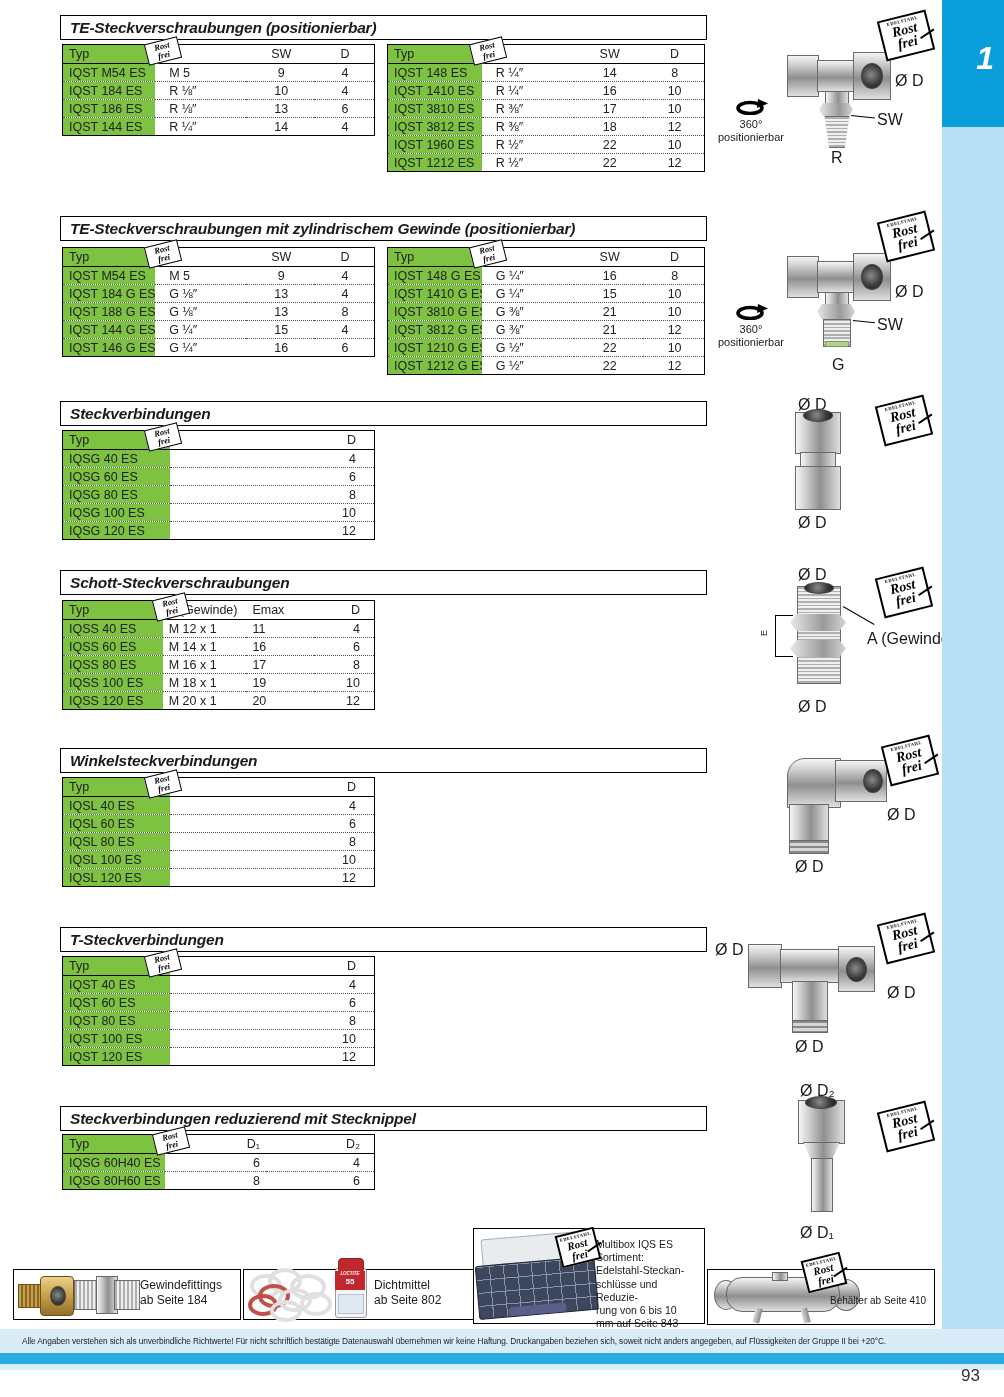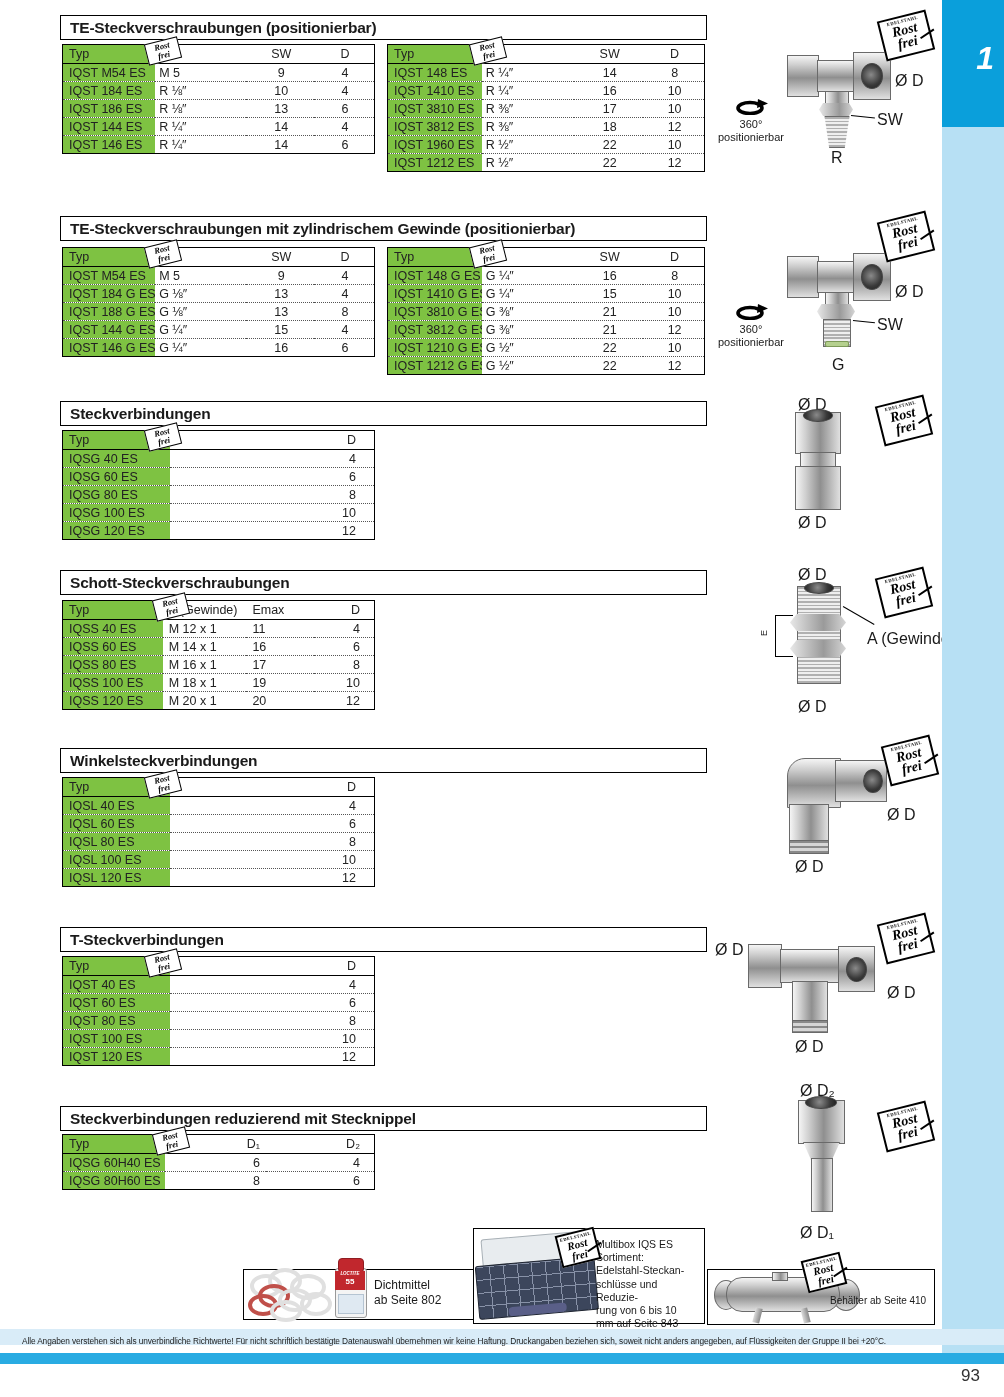--- a/index.html
+++ b/index.html
@@ -3,34 +3,34 @@
 <meta charset="utf-8">
 <style>
   html,body{margin:0;padding:0;background:#fff;}
   #page{position:relative;width:1004px;height:1397px;background:#fff;overflow:hidden;
         font-family:"Liberation Sans",sans-serif;color:#1a1a1a;}
 
   
   .sec{position:absolute;left:60px;width:645px;}
   .sec-title{position:absolute;left:0;top:0;width:636px;height:23px;border:1.8px solid #000;
              background:#fff;display:flex;align-items:center;padding-left:9px;
-             font-weight:bold;font-size:15.5px;letter-spacing:-0.2px;}
+             font-style:italic;font-weight:bold;font-size:15.5px;letter-spacing:-0.2px;}
 
   
   .tbl{position:absolute;}
   table.cat{border-collapse:collapse;width:100%;table-layout:fixed;font-size:12.5px;color:#222;
             border:1.3px solid #000;background:#fff;}
   table.cat th{font-weight:normal;text-align:left;border-bottom:1.7px solid #000;
                padding:2px 4px 2px 6px;height:13px;}
   table.cat td{padding:1.5px 4px 1.5px 6px;height:13px;overflow:hidden;white-space:nowrap;}
   table.cat tbody tr + tr td{border-top:1.6px dotted #555;}
   table.cat th:first-child, table.cat td:first-child{background:#7EC242;}
   
   table.c4 th:nth-child(1){width:31%;} table.c4 th:nth-child(2){width:28%;padding-left:14px;}
-  table.c4 td:nth-child(2){padding-left:4px;}
+  table.c4 td:nth-child(2){padding-left:14px;}
   table.c4 th:nth-child(3){width:22%;text-align:center;} table.c4 td:nth-child(3){text-align:center;}
   table.c4 th:nth-child(4){width:19%;text-align:center;} table.c4 td:nth-child(4){text-align:center;}
   
   table.c4s th:nth-child(1){width:34%;} table.c4s th:nth-child(2){width:28%;}
   table.c4s th:nth-child(3){width:22%;}
   table.c4s th:nth-child(4){width:16%;text-align:right;padding-right:14px;}
   table.c4s td:nth-child(4){text-align:right;padding-right:14px;}
   
   table.c2 th:nth-child(1){width:31%;}
   table.c2 th:nth-child(2){text-align:right;padding-right:18px;}
@@ -69,21 +69,21 @@
   .threadAu{background:repeating-linear-gradient(90deg,#caa14e 0 2px,#8a6526 2px 4px);border:1px solid #6b4f1e;}
   .threadAg{background:repeating-linear-gradient(90deg,#b0b0b0 0 2px,#efefef 2px 4px);border:1px solid #6a6a6a;}
   .hexV{clip-path:polygon(0 50%,12% 0,88% 0,100% 50%,88% 100%,12% 100%);border:none;}
   .rings3{background:repeating-linear-gradient(180deg,#8a8a8a 0 2px,#d6d6d6 2px 5px);border:1px solid #6a6a6a;}
   .rot{position:absolute;text-align:center;font-size:11px;line-height:13px;color:#1a1a1a;}
 
   
   .side-dark{position:absolute;left:942px;top:0;width:62px;height:127px;background:#0A9FDB;}
   .side-num{position:absolute;right:10px;top:40px;color:#fff;font-size:32px;font-weight:bold;font-style:italic;}
   .side-light{position:absolute;left:942px;top:127px;width:62px;height:1226px;background:#B7E0F4;}
-  .foot-band{position:absolute;left:0;top:1329px;width:1004px;height:16px;background:#D9ECF8;}
+  .foot-band{position:absolute;left:0;top:1329px;width:1004px;height:41px;background:#D9ECF8;}
   .foot-text{position:absolute;left:22px;top:7px;font-size:8.3px;color:#222;letter-spacing:-0.1px;}
   .foot-bar{position:absolute;left:0;top:1353px;width:1004px;height:11px;background:#29ABE2;}
   .page-num{position:absolute;left:920px;top:1366px;width:60px;text-align:right;font-size:17px;color:#333;}
 
   
   .bbox{position:absolute;border:1.6px solid #000;background:#fff;}
   .btxt{position:absolute;font-size:12px;line-height:15px;color:#1a1a1a;}
   .btxt-sm{position:absolute;font-size:10.5px;line-height:13.2px;color:#1a1a1a;}
   .ring{position:absolute;border:4px solid #e0e0e0;border-radius:50%;background:transparent;}
   .ring.red{border-color:#c0504a;}
@@ -124,26 +124,20 @@
               <td>IQST 186 ES</td>
               <td>R ⅛″</td>
               <td>13</td>
               <td>6</td>
             </tr>
             <tr>
               <td>IQST 144 ES</td>
               <td>R ¼″</td>
               <td>14</td>
               <td>4</td>
-            </tr>
-            <tr>
-              <td>IQST 146 ES</td>
-              <td>R ¼″</td>
-              <td>14</td>
-              <td>6</td>
             </tr>
           </tbody>
         </table>
       <div class="stamp stamp-sm">
           <span class="l">Rost</span>
           <span class="l">frei</span>
         </div>
     </div>
     <div class="tbl" style="left:327px;top:29px;width:318px">
       <table class="cat c4">
@@ -650,20 +644,36 @@
     <div class="p metalH" style="left:58px;top:62px;width:35px;height:16px;clip-path:polygon(0 0,100% 0,78% 100%,22% 100%)"></div>
     <div class="p metalH" style="left:66px;top:78px;width:20px;height:52px"></div>
     <div class="lbl" style="left:55px;top:144px">Ø D₁</div>
     <div class="stamp stamp-lg" style="left:136px;top:26px">
         <span class="edge">EDELSTAHL</span>
         <span class="l">Rost</span>
         <span class="l">frei</span>
       </div>
   </div>
 
+  <div class="bbox" style="left:13px;top:1269px;width:226px;height:49px">
+    <div class="p" style="left:4px;top:4px;width:54px;height:40px">
+      <div class="p threadAu" style="left:0;top:10px;width:24px;height:22px"></div>
+      <div class="p" style="left:22px;top:2px;width:32px;height:38px;background:linear-gradient(180deg,#ecd186,#c29a44 55%,#946f28);border:1px solid #6b4f1e;border-radius:4px"></div>
+      <div class="p openR" style="left:32px;top:12px;width:14px;height:18px"></div>
+    </div>
+    <div class="p" style="left:60px;top:2px;width:64px;height:44px">
+      <div class="p threadAg" style="left:0;top:8px;width:24px;height:28px"></div>
+      <div class="p metalH" style="left:22px;top:4px;width:20px;height:36px"></div>
+      <div class="p threadAg" style="left:40px;top:8px;width:24px;height:28px"></div>
+    </div>
+    <div class="btxt" style="left:126px;top:8px;width:96px">
+      <div>Gewindefittings</div>
+      <div>ab Seite 184</div>
+    </div>
+  </div>
 
   <div class="bbox" style="left:243px;top:1269px;width:230px;height:49px">
     <div class="p" style="left:4px;top:0;width:86px;height:46px">
       <div class="ring" style="left:2px;top:4px;width:24px;height:16px"></div>
       <div class="ring" style="left:20px;top:-2px;width:26px;height:18px"></div>
       <div class="ring" style="left:42px;top:4px;width:28px;height:18px"></div>
       <div class="ring red" style="left:10px;top:14px;width:24px;height:16px"></div>
       <div class="ring" style="left:30px;top:18px;width:26px;height:16px"></div>
       <div class="ring" style="left:52px;top:22px;width:24px;height:16px"></div>
       <div class="ring red" style="left:0;top:24px;width:22px;height:14px"></div>

